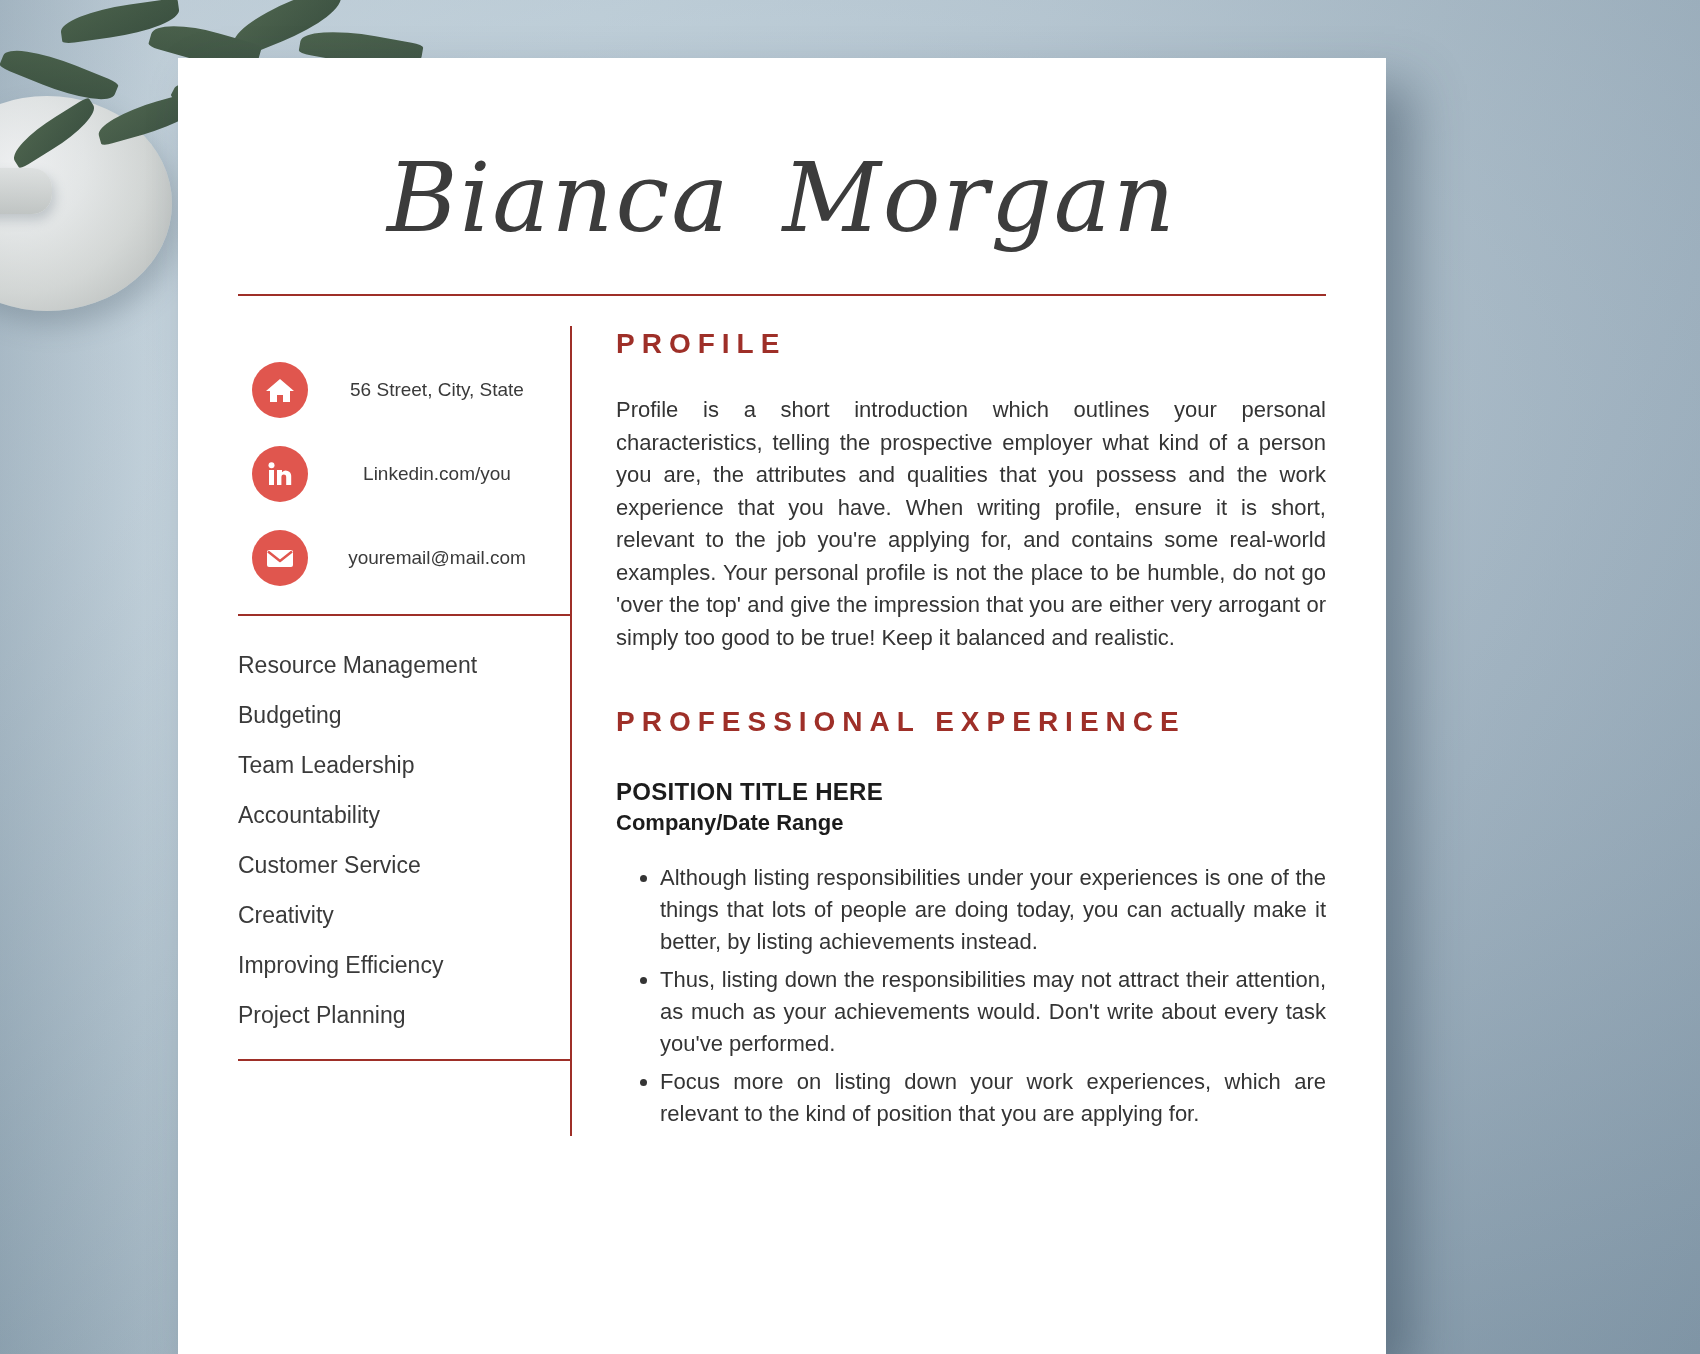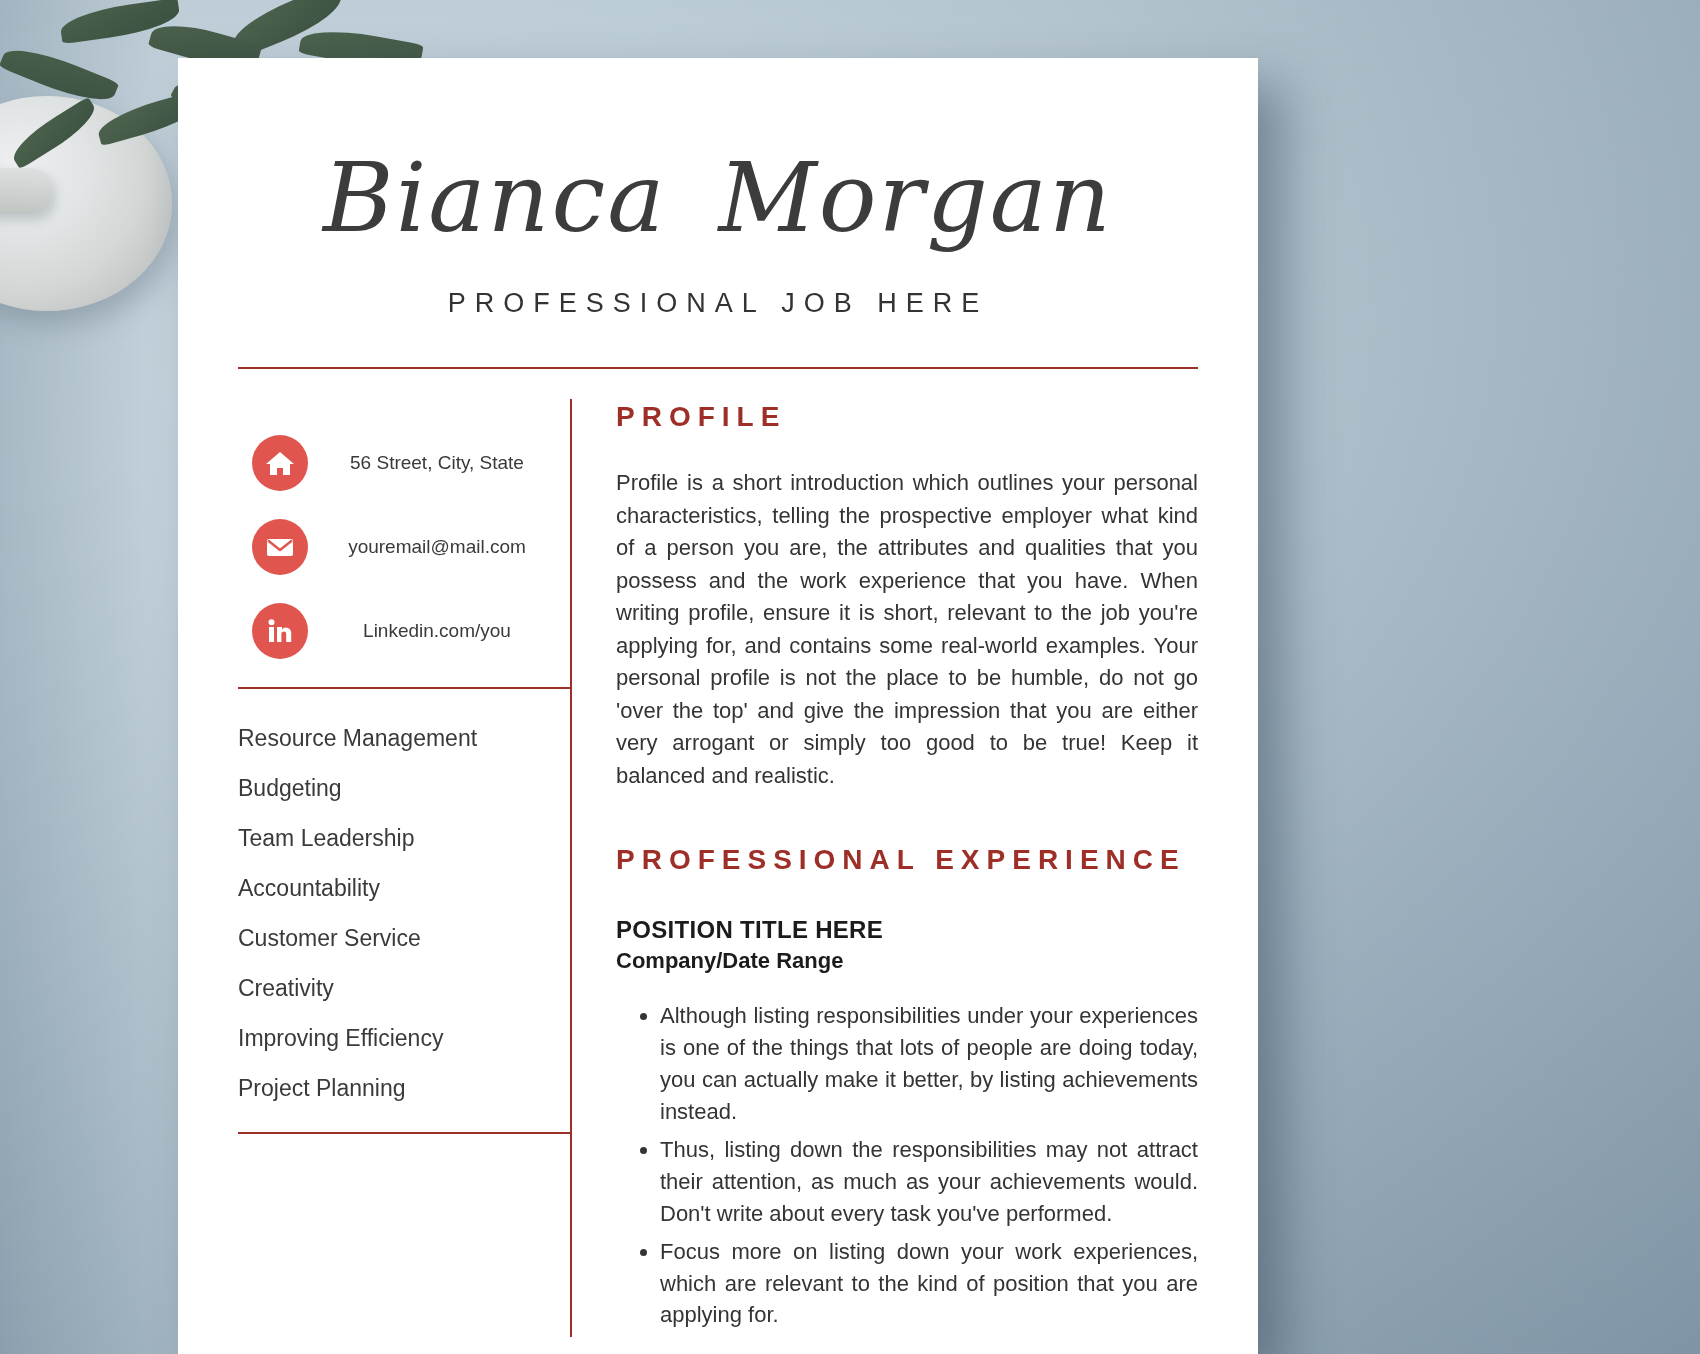--- a/index.html
+++ b/index.html
@@ -59,21 +59,21 @@
   .leaf {
     position: absolute;
     background: linear-gradient(160deg, #2f4a2c, #16301a);
     border-radius: 60% 10% 60% 10%;
   }
 
   
   .paper {
     position: absolute;
     left: 178px; top: 58px;
-    width: 1080px; height: 1296px;
+    width: 1208px; height: 1296px;
     background: #ffffff;
     box-shadow: 26px 26px 48px rgba(45,65,82,0.45);
   }
   .paper-inner {
     position: absolute;
     left: 0; top: 0; right: 0; bottom: 0;
     padding: 0 48px;
     box-sizing: border-box;
   }
 
@@ -242,61 +242,60 @@
 </div>
 <div class="bg-vignette"></div>
 
 <div class="paper">
   <div class="paper-inner">
 
     <div class="name">
       <span>Bianca</span><span class="gap"></span><span>Morgan</span>
     </div>
 
-    <div class="job-title">PROFESSIONAL JOB HERE</div>
 
     <div class="rule-top"></div>
 
     <div class="columns">
 
       <div class="col-left">
 
 
         <div class="contact-list">
 
           <div class="contact-row">
             <span class="ico">
               <svg width="32" height="32" viewBox="0 0 32 32">
                 <path d="M16 5 L30 17 L26 17 L26 28 L19 28 L19 21 L13 21 L13 28 L6 28 L6 17 L2 17 Z" fill="#ffffff"></path>
               </svg>
             </span>
             <span class="contact-text">56 Street, City, State</span>
-          </div>
-
-          <div class="contact-row">
-            <span class="ico">
-              <svg width="32" height="32" viewBox="0 0 32 32">
-                <rect x="3" y="8" width="26" height="17" rx="2" fill="#ffffff"></rect>
-                <path d="M4 9.5 L16 19 L28 9.5" fill="none" stroke="#e0564e" stroke-width="2.4" stroke-linejoin="round"></path>
-              </svg>
-            </span>
-            <span class="contact-text">youremail@mail.com</span>
           </div>
 
           <div class="contact-row">
             <span class="ico">
               <svg width="32" height="32" viewBox="0 0 32 32">
                 <rect x="5" y="12" width="5" height="15" fill="#ffffff"></rect>
                 <circle cx="7.5" cy="7.2" r="3" fill="#ffffff"></circle>
                 <path d="M13 12 h5 v2.2 a5.4 5.4 0 0 1 9.2 3.6 V27 h-5 v-8.2 a2.4 2.4 0 0 0 -4.8 0 V27 h-4.4 Z" fill="#ffffff"></path>
               </svg>
             </span>
             <span class="contact-text">Linkedin.com/you</span>
           </div>
 
+          <div class="contact-row">
+            <span class="ico">
+              <svg width="32" height="32" viewBox="0 0 32 32">
+                <rect x="3" y="8" width="26" height="17" rx="2" fill="#ffffff"></rect>
+                <path d="M4 9.5 L16 19 L28 9.5" fill="none" stroke="#e0564e" stroke-width="2.4" stroke-linejoin="round"></path>
+              </svg>
+            </span>
+            <span class="contact-text">youremail@mail.com</span>
+          </div>
+
         </div>
 
         <div class="rule-left"></div>
 
 
         <div class="skills-list">
           <div class="skill">Resource Management</div>
           <div class="skill">Budgeting</div>
           <div class="skill">Team Leadership</div>
           <div class="skill">Accountability</div>

